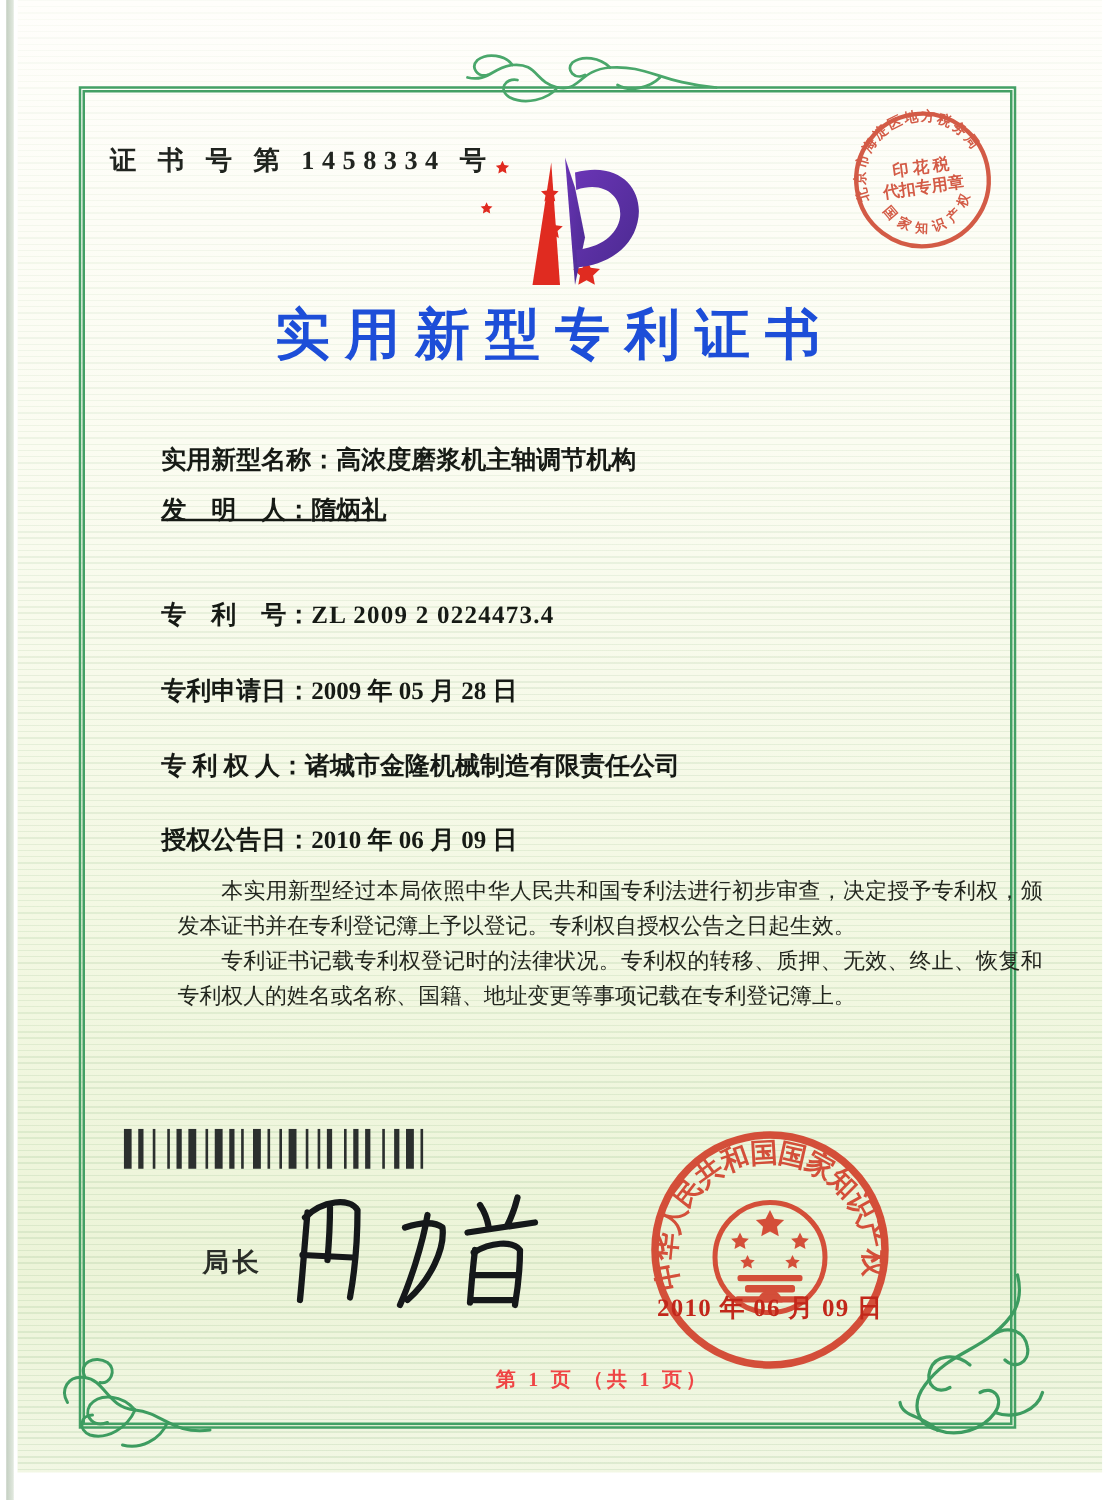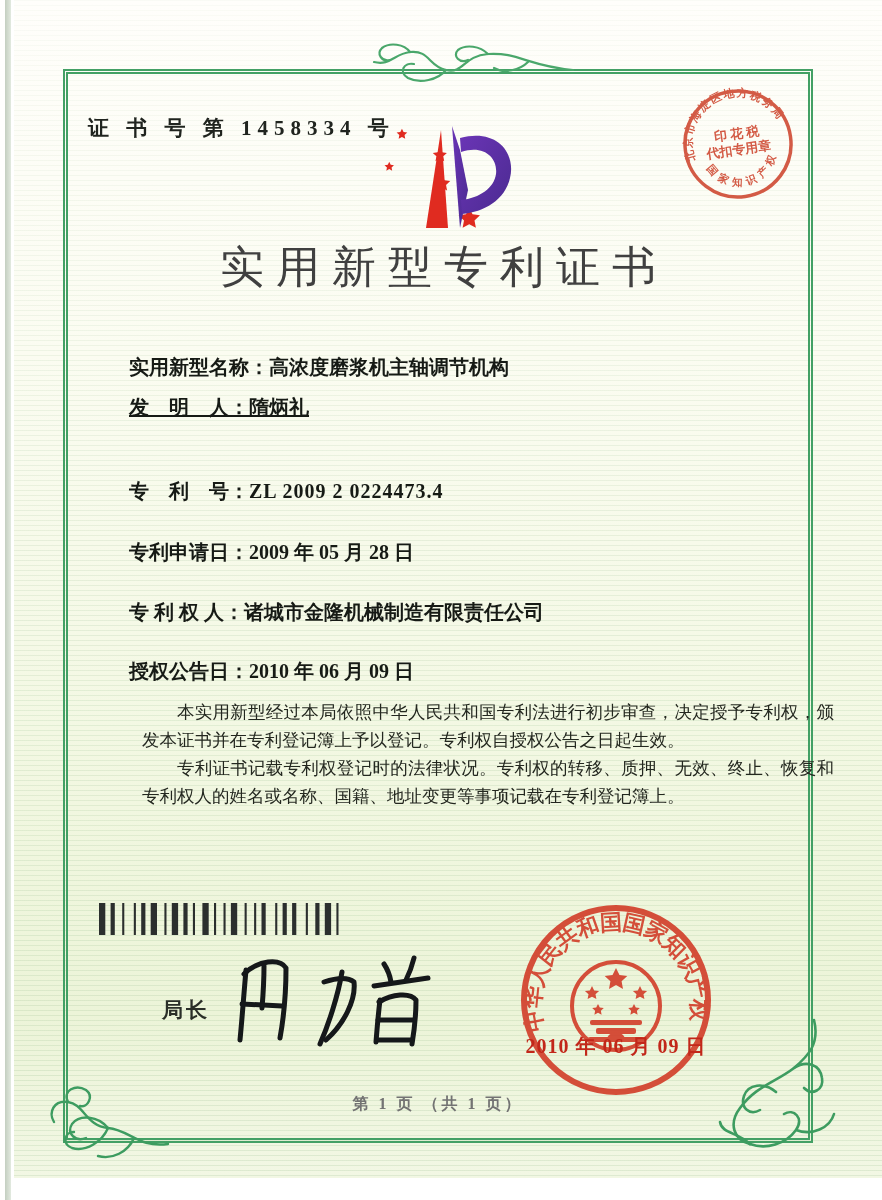--- a/index.html
+++ b/index.html
@@ -13,37 +13,37 @@
          background:repeating-linear-gradient(180deg,rgba(124,175,118,.17) 0 1px,rgba(255,255,255,0) 1px 5px);
          mask-image:linear-gradient(180deg,rgba(0,0,0,.25),rgba(0,0,0,.8) 45%,#000 100%);
          -webkit-mask-image:linear-gradient(180deg,rgba(0,0,0,.25),rgba(0,0,0,.8) 45%,#000 100%);}
   .frame{position:absolute;left:63px;top:69px;width:750px;height:1074px;
          border:5px double #43a065;box-sizing:border-box;}
   .flourish{position:absolute;pointer-events:none;}
   .cert-no{position:absolute;left:88px;top:114px;font-size:21px;font-weight:600;
          letter-spacing:6px;color:#20241f;}
   .logo{position:absolute;left:348px;top:120px;}
   .title{position:absolute;left:63px;top:238px;width:750px;text-align:center;
-         font-size:44px;font-weight:400;letter-spacing:12px;color:#404040;text-indent:12px;}
+         font-size:44px;font-weight:700;letter-spacing:12px;color:#1d4ed8;text-indent:12px;}
   .field-row{position:absolute;left:98px;width:640px;font-size:20px;color:#161a15;
          font-weight:600;white-space:nowrap;}
   .field-row .lbl{font-weight:700;margin-left:31px;}
   .body-text{position:absolute;left:97px;top:698px;width:692px;font-size:17.5px;
          line-height:28px;color:#23271f;text-align:justify;margin-left:45px;}
   .body-text p{margin:0;text-indent:2em;font-weight:500;}
   .barcode{position:absolute;left:99px;top:903px;}
   .sig-label{position:absolute;left:162px;top:996px;font-size:21px;color:#2a2e28;
          font-weight:600;letter-spacing:3px;}
   .sig-svg{position:absolute;left:228px;top:942px;}
   .seal{position:absolute;left:518px;top:902px;}
   .seal-date{position:absolute;left:518px;top:1033px;width:196px;text-align:center;
          font-size:20px;font-weight:700;color:#c2271a;letter-spacing:1px;white-space:nowrap;}
   .tax-stamp{position:absolute;left:680px;top:86px;}
   .footer{position:absolute;left:63px;top:1094px;width:750px;text-align:center;
-         font-size:16px;color:#737373;letter-spacing:3px;font-weight:600;}
+         font-size:16px;color:#ef4444;letter-spacing:3px;font-weight:600;padding-left:44px;}
 </style>
 </head>
 <body>
 
 <div class="stage">
   <div class="scan-edge-left"></div>
   <div class="paper"></div>
   <div class="frame"></div>
 
   <svg class="flourish" style="left:368px;top:40px;" width="210" height="60" viewBox="0 0 210 60">

